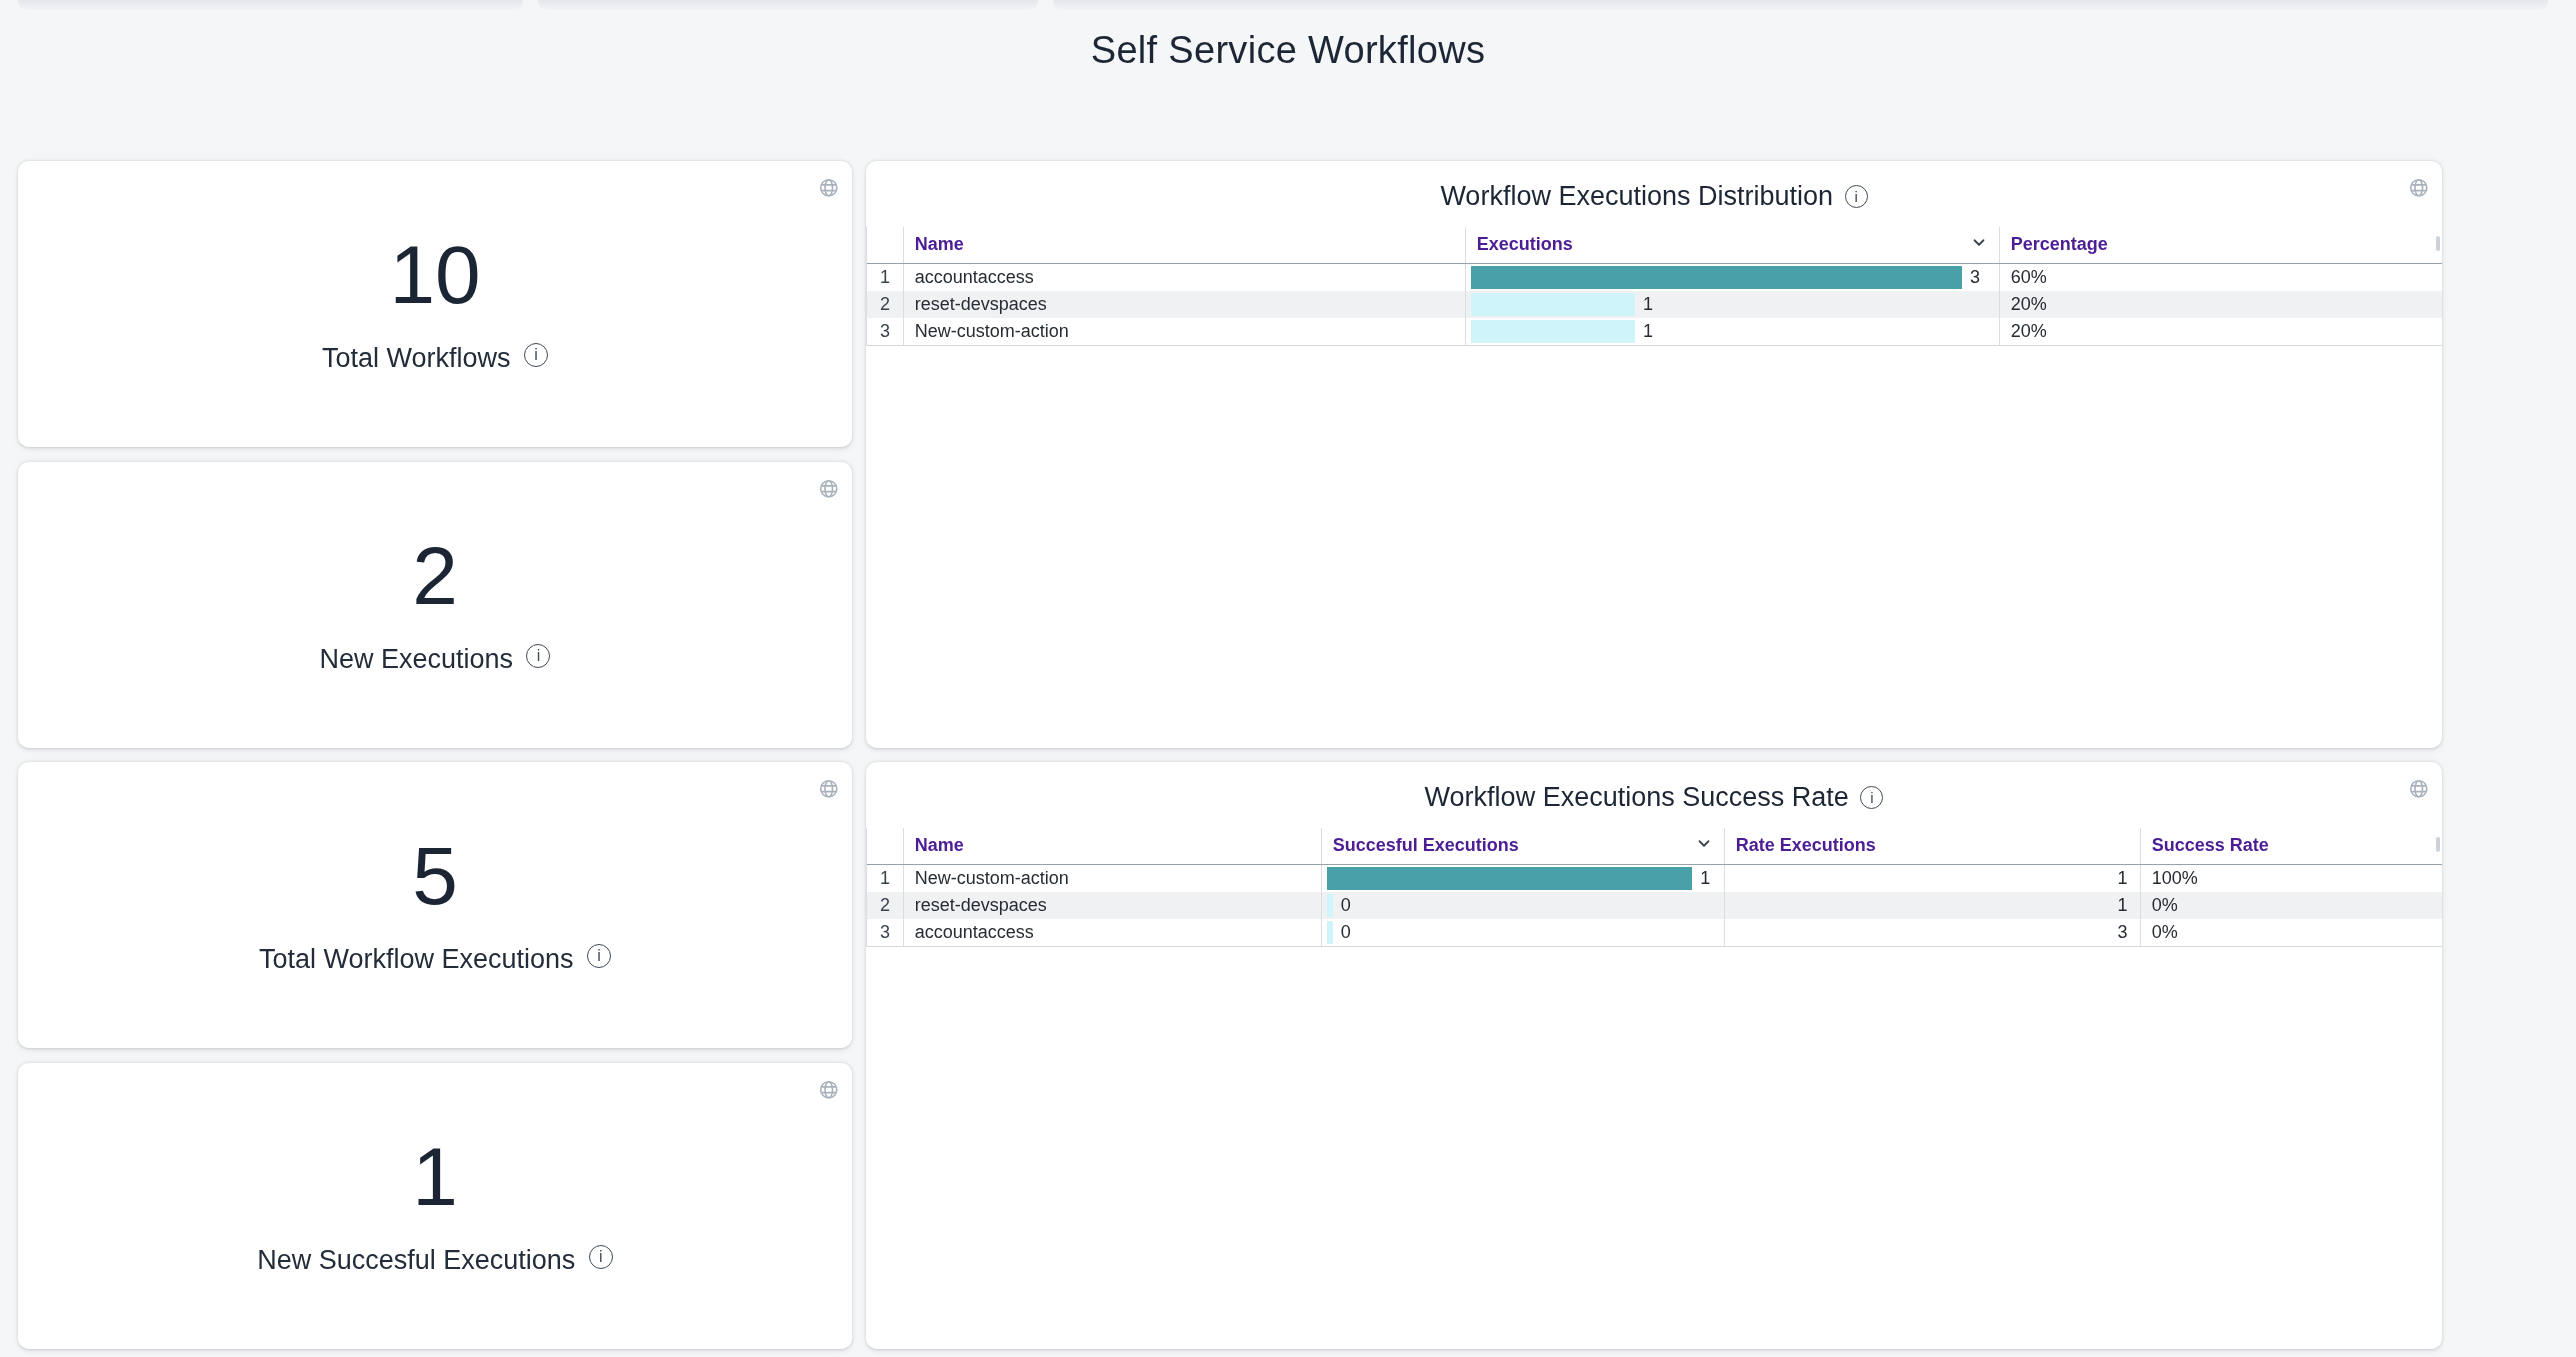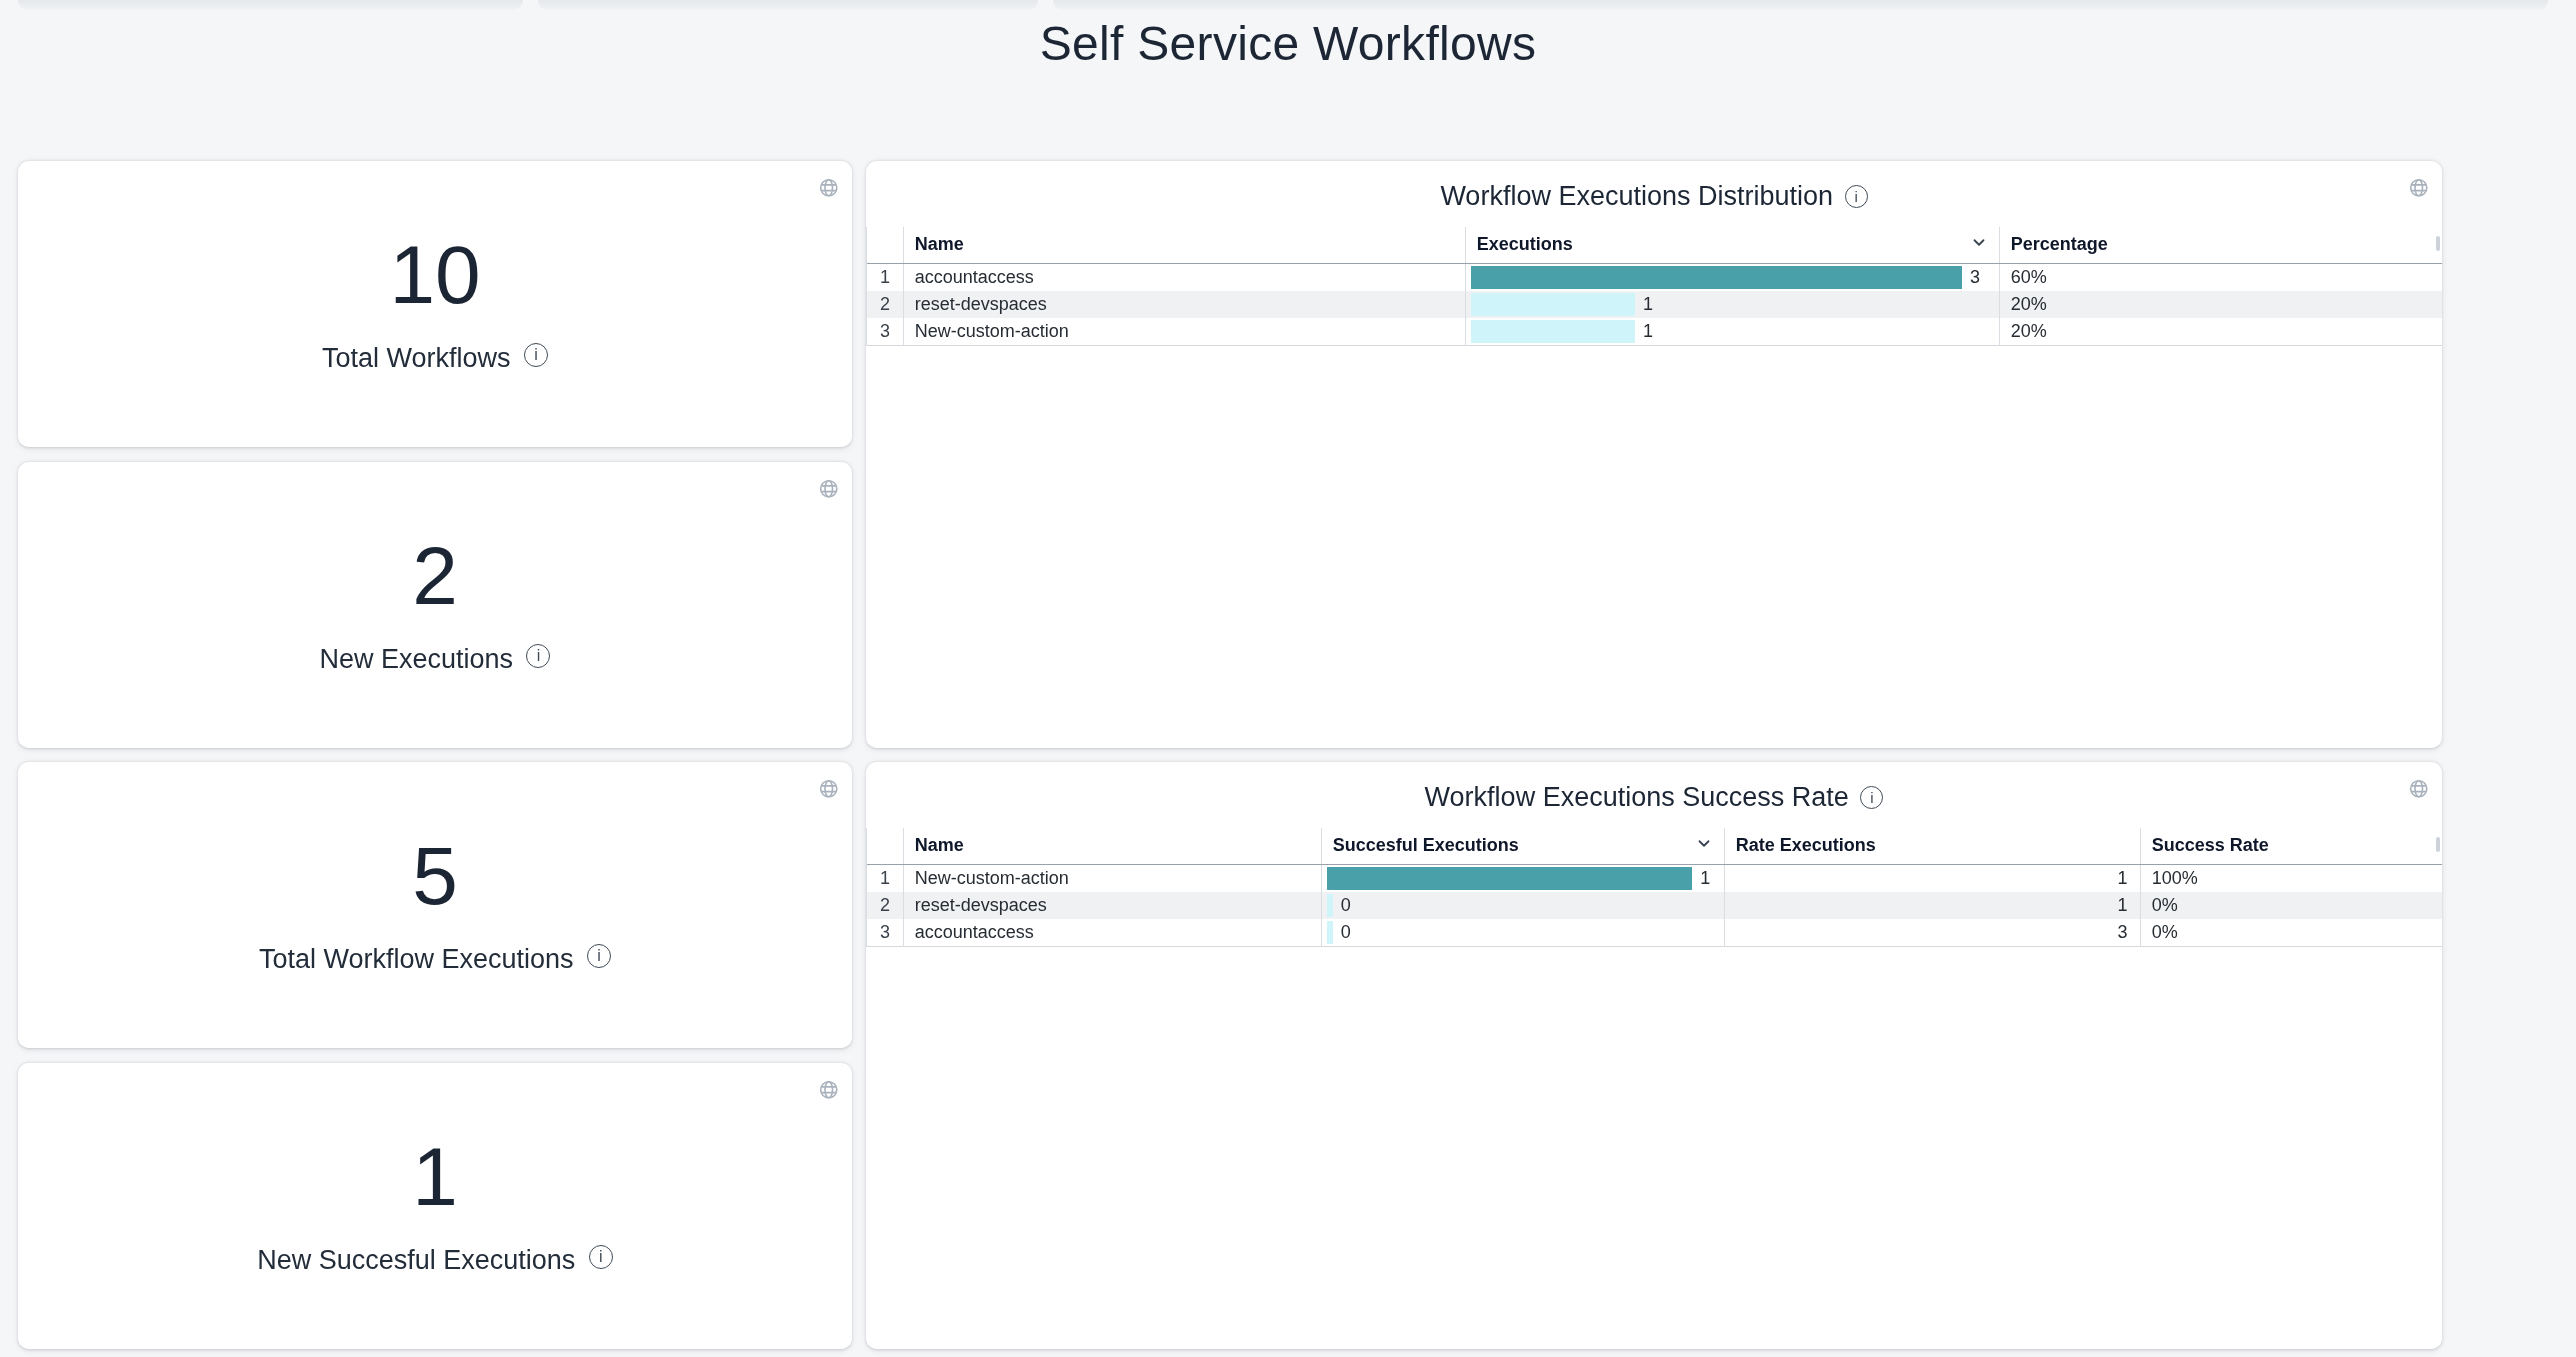--- a/index.html
+++ b/index.html
@@ -9,22 +9,22 @@
     font-family:"Liberation Sans", sans-serif;
     color:#232d3a;
   }
   
   .top-strip{position:absolute;top:0;height:9.8px;background:linear-gradient(#e5e8ec,#f1f3f5);border-radius:0 0 9px 9px;}
   .strip-1{left:18px;width:505px}
   .strip-2{left:538px;width:500px}
   .strip-3{left:1053px;width:1495px}
 
   .page-title{
-    position:absolute;top:16px;left:0;width:100%;text-align:center;
-    font-size:48px;font-weight:500;color:#1c2634;letter-spacing:0.3px;
+    position:absolute;top:29px;left:0;width:100%;text-align:center;
+    font-size:38px;font-weight:500;color:#1c2634;letter-spacing:0.3px;
   }
 
   .card{
     position:absolute;background:#ffffff;border-radius:10.7px;
     box-shadow:0 0.9px 2.7px rgba(25,30,40,.15),0 1.8px 7.2px rgba(25,30,40,.07);
   }
   .stat-card{left:18px;width:834px;height:286px;}
   #stat-0{top:161px} #stat-1{top:462px} #stat-2{top:762px} #stat-3{top:1063px}
   .table-card{left:866px;width:1576px;height:587px;}
   #table-card-0{top:161px} #table-card-1{top:762px}
@@ -46,21 +46,21 @@
 
   .tbl{margin-top:14.3px;border-left:0.9px solid #dadde1;}
   .tbody{border-bottom:0.9px solid #d5d9dd;}
   .tr{display:flex;height:27px;}
   .tr.header{height:36px;border-bottom:0.9px solid #99a1aa;}
   .th,.td{
     display:flex;align-items:center;box-sizing:border-box;
     font-size:18px;color:#262c33;border-left:0.9px solid #dadde1;padding-left:10.7px;
     overflow:hidden;white-space:nowrap;
   }
-  .th{font-weight:700;color:#0f172a;}
+  .th{font-weight:700;color:#4c1d95;}
   .th:first-child,.td:first-child{border-left:none;}
   .td.idx{justify-content:center;padding-left:0;color:#39414b;}
   .tr.stripe{background:#f0f1f3;}
   .th.sorted{position:relative;padding-right:39px;}
   .sort-chevron{position:absolute;right:10.7px;top:50%;transform:translateY(-50%);}
 
   
   .t1 .c-idx{width:36px;flex:0 0 36px}
   .t1 .c-name{width:562px;flex:0 0 562px}
   .t1 .c-exec{width:534px;flex:0 0 534px}

